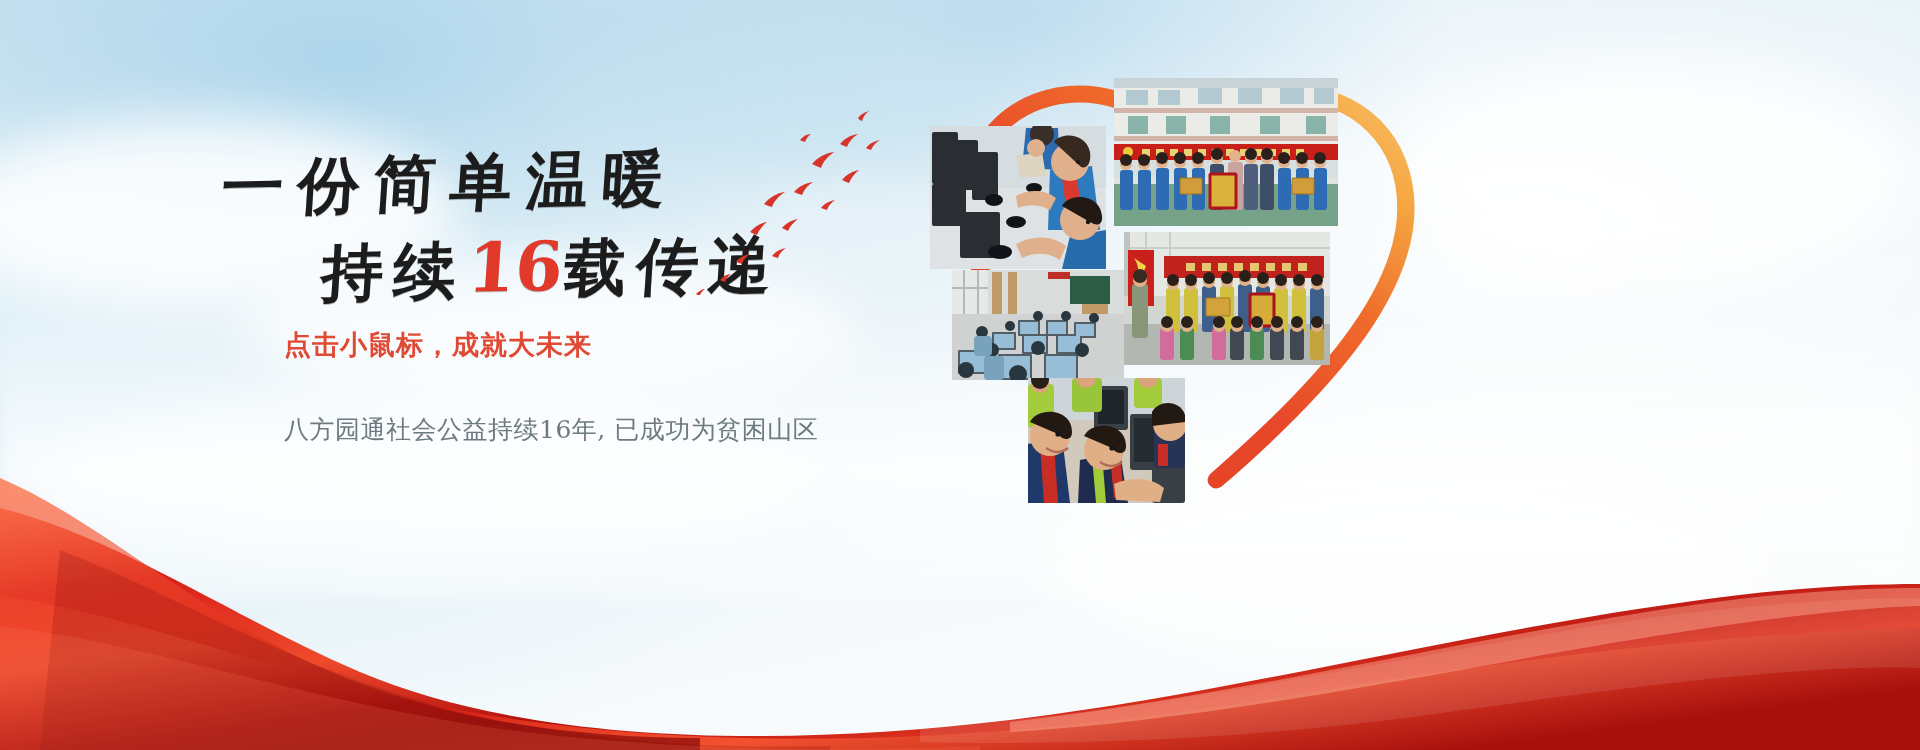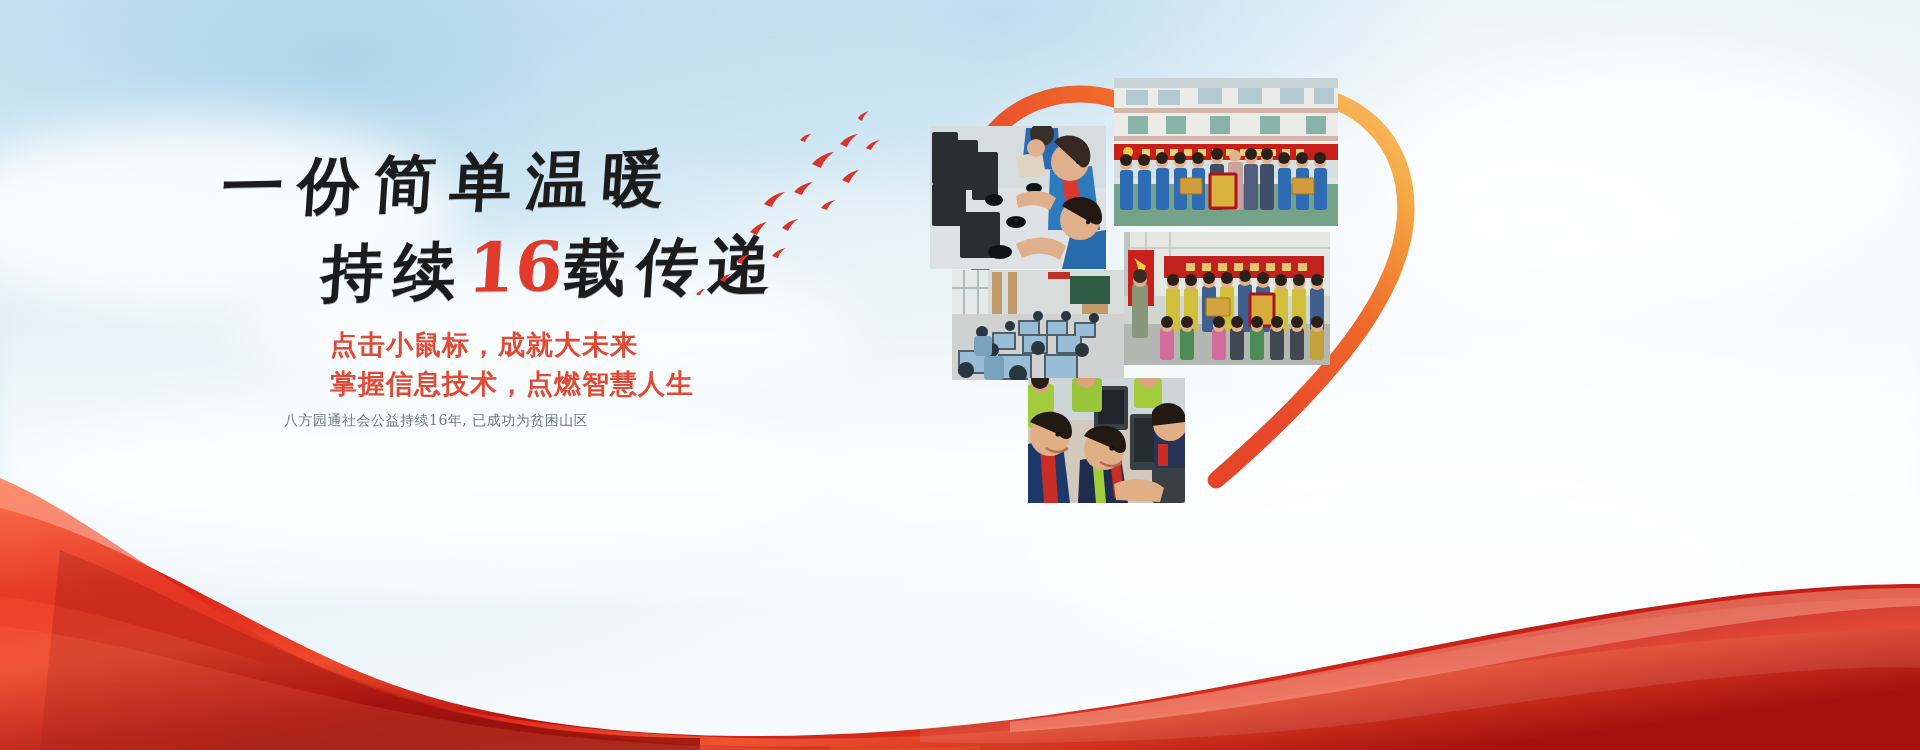--- a/index.html
+++ b/index.html
@@ -55,27 +55,26 @@
     text-shadow:0 1px 0 rgba(0,0,0,.25);
   }
   .hl-num{color:#e1392a;font-family:"DejaVu Serif","Liberation Serif",serif;
           font-size:68px;letter-spacing:0;font-weight:700;padding:0 2px;}
 
   .sub{
     position:absolute;left:284px;top:326px;
     color:#e04a35;font-weight:700;font-size:27px;line-height:1.46;
     letter-spacing:1px;white-space:nowrap;
     text-shadow:0 1px 1px rgba(255,255,255,.6);
-    margin-left:46px;
   }
   .sub div{margin:0;}
 
   .desc{
     position:absolute;left:284px;top:408px;
-    color:#6d7a80;font-size:14px;line-height:1.78;letter-spacing:.5px;
+    color:#6d7a80;font-size:25px;line-height:1.78;letter-spacing:.5px;
     font-family:"DejaVu Serif","Liberation Serif",serif;white-space:nowrap;
   }
 
   
   .birds{position:absolute;left:690px;top:80px;width:230px;height:230px;}
   .birds svg{display:block;}
 
   
   .heartwrap{position:absolute;left:838px;top:48px;width:660px;height:470px;}
   .heartwrap svg{position:absolute;left:0;top:0;}
@@ -110,21 +109,20 @@
 
   <div class="copy">
 
     <div class="headline">
       <div class="hl-1">一份简单温暖</div>
       <div class="hl-2"><span>持续</span><span class="hl-num">16</span><span>载传递</span></div>
     </div>
 
     <div class="sub">
       <div>点击小鼠标，成就大未来</div>
-      <div>掌握信息技术，点燃智慧人生</div>
     </div>
 
     <div class="desc">
       <div>八方园通社会公益持续16年, 已成功为贫困山区</div>
     </div>
   </div>
 
   <div class="birds">
     <svg width="230" height="230" viewBox="0 0 230 230" fill="none">
       <g fill="#d7342a">

